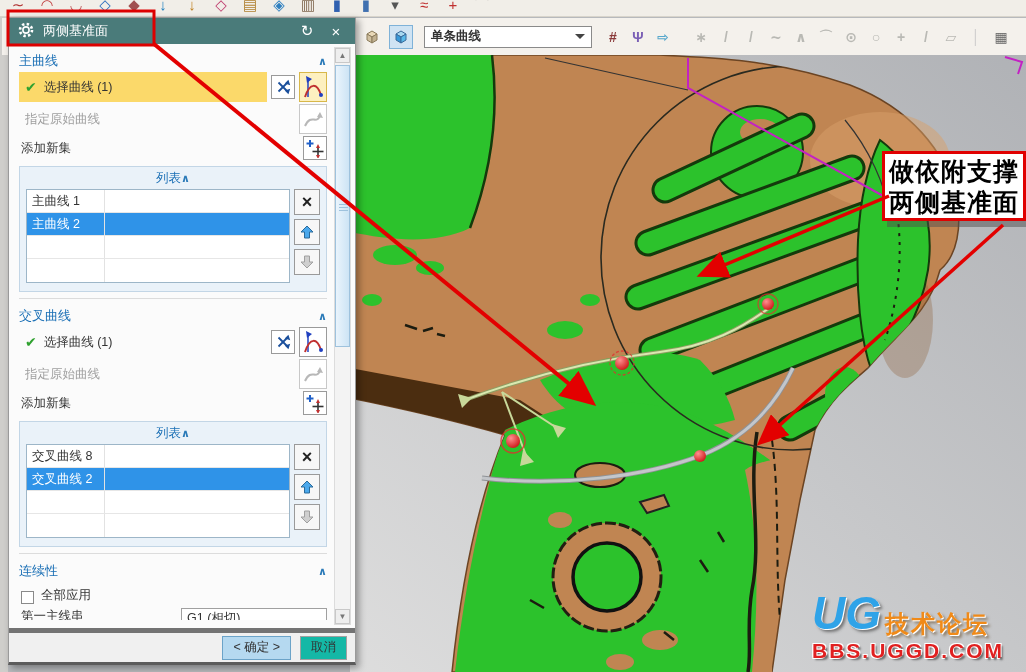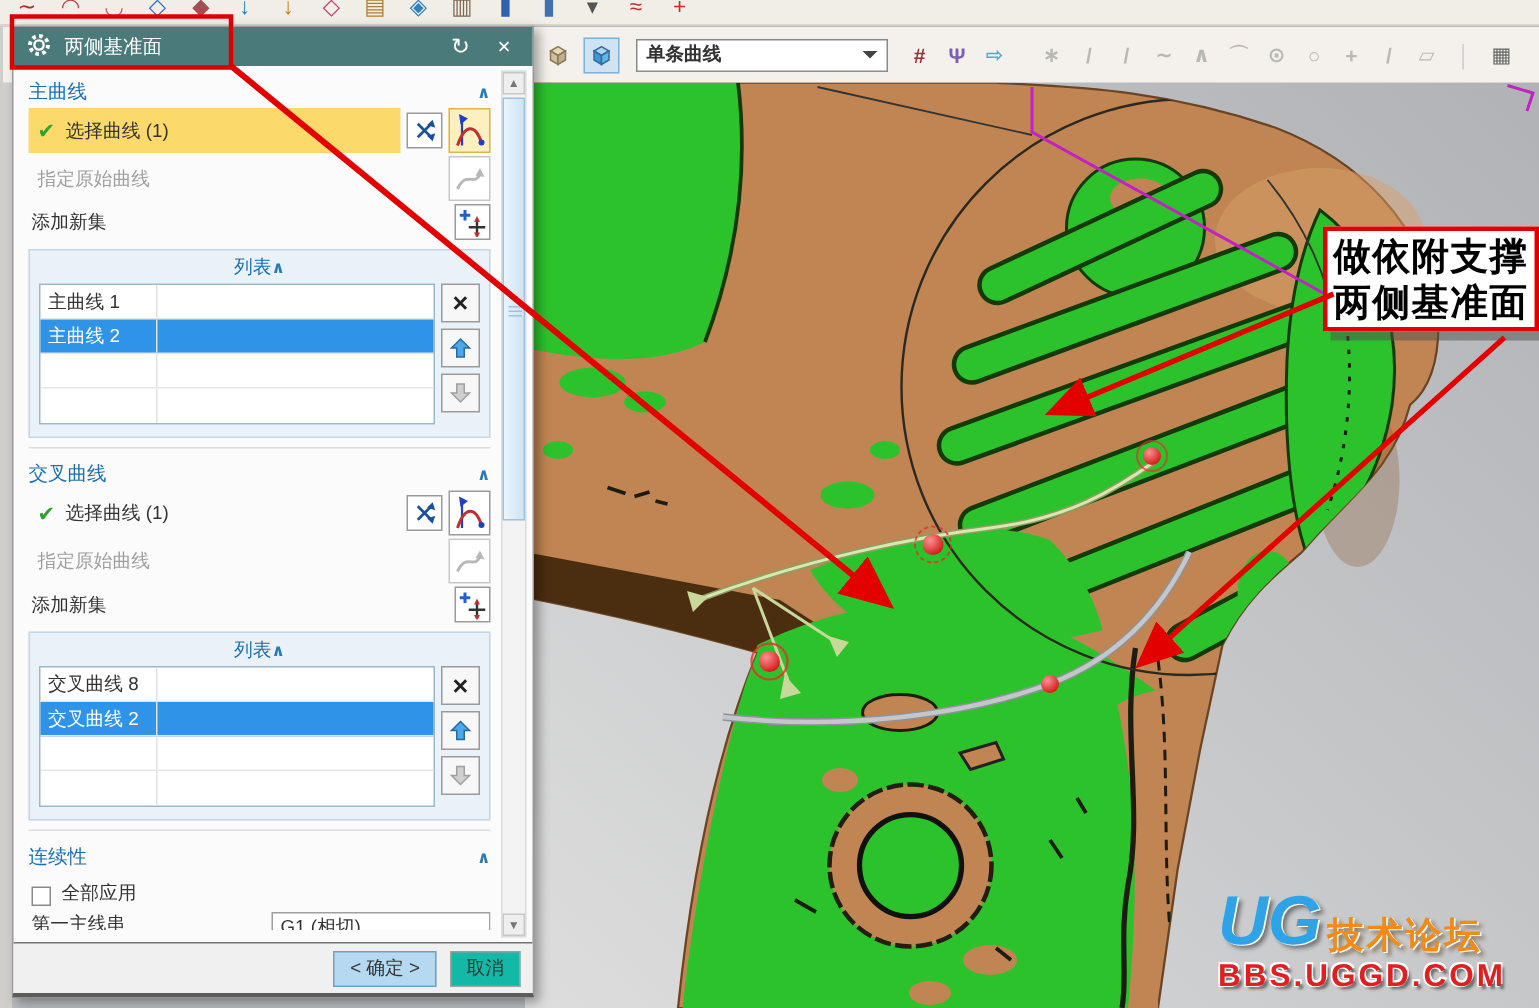--- a/index.html
+++ b/index.html
@@ -67,21 +67,21 @@
   .lrow .c2 { flex:1; }
   .lrow.selected { background:#2f93e8; color:#fff; }
   .lbtns { display:flex; flex-direction:column; gap:4px; }
   .lbtn { width:26px; height:26px; border:1px solid #9a9a9a; background:#f7f7f7; display:flex; align-items:center; justify-content:center; font-size:18px; font-weight:bold; color:#222; }
   .divider { border-top:1px solid #dcdcdc; margin-top:6px; }
   .chkrow { display:flex; align-items:flex-end; gap:7px; height:22px; margin-top:2px; padding-left:2px; }
   .checkbox { width:13px; height:13px; border:1px solid #8a8a8a; background:#fff; }
   .cliprow { height:12px; overflow:hidden; display:flex; align-items:flex-start; justify-content:space-between; margin-top:4px; padding-left:2px;gap:36px; }
   .dd { width:146px; height:20px; border:1px solid #a0a0a0; background:#fff; display:flex; align-items:center; padding:0 5px; }
   .dlg-foot {
-    flex:0 0 34px; background:#f0f0f0; border-top:1px solid #737373;
+    flex:0 0 34px; background:#f0f0f0; border-top:5px solid #737373;
     display:flex; align-items:center; justify-content:flex-end; gap:9px; padding:0 8px;
   }
   .btn { height:24px; padding:0 10px; border:1px solid #a0a0a0; background:#14b8a6; display:flex; align-items:center; }
   .btn.primary { background:#b5d9f0; border-color:#6ba3c8; }
   
   .scrollbar { position:absolute; right:4px; top:3px; bottom:3px; width:17px; background:#f3f3f3; border:1px solid #dcdcdc; }
   .sb-btn { position:absolute; left:0; width:15px; height:15px; background:#eee; border:1px solid #c8c8c8; color:#777; font-size:8px; line-height:13px; text-align:center; }
   .sb-up { top:0; } .sb-down { bottom:0; }
   .sb-thumb { position:absolute; left:0; top:17px; width:15px; height:282px; background:linear-gradient(90deg,#eaf4fc,#cde4f5); border:1px solid #9ec2dd; }
   .sb-grip { position:absolute; left:3px; top:138px; width:9px; border-top:1px solid #9ec2dd; box-shadow:0 3px 0 #9ec2dd, 0 6px 0 #9ec2dd; }

